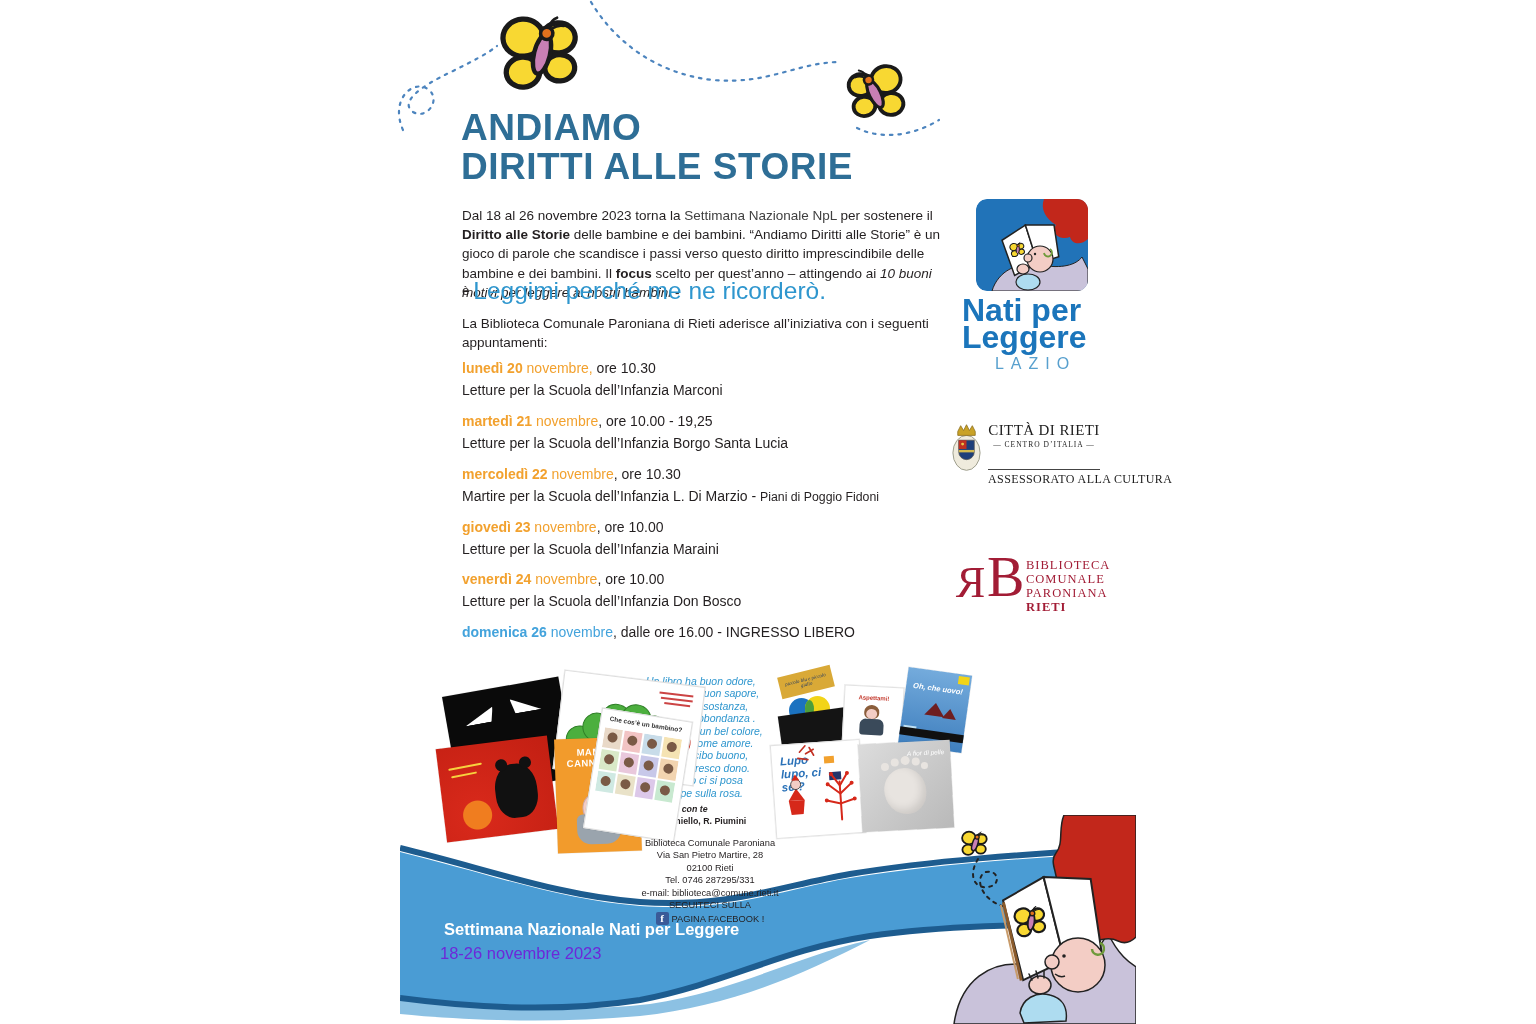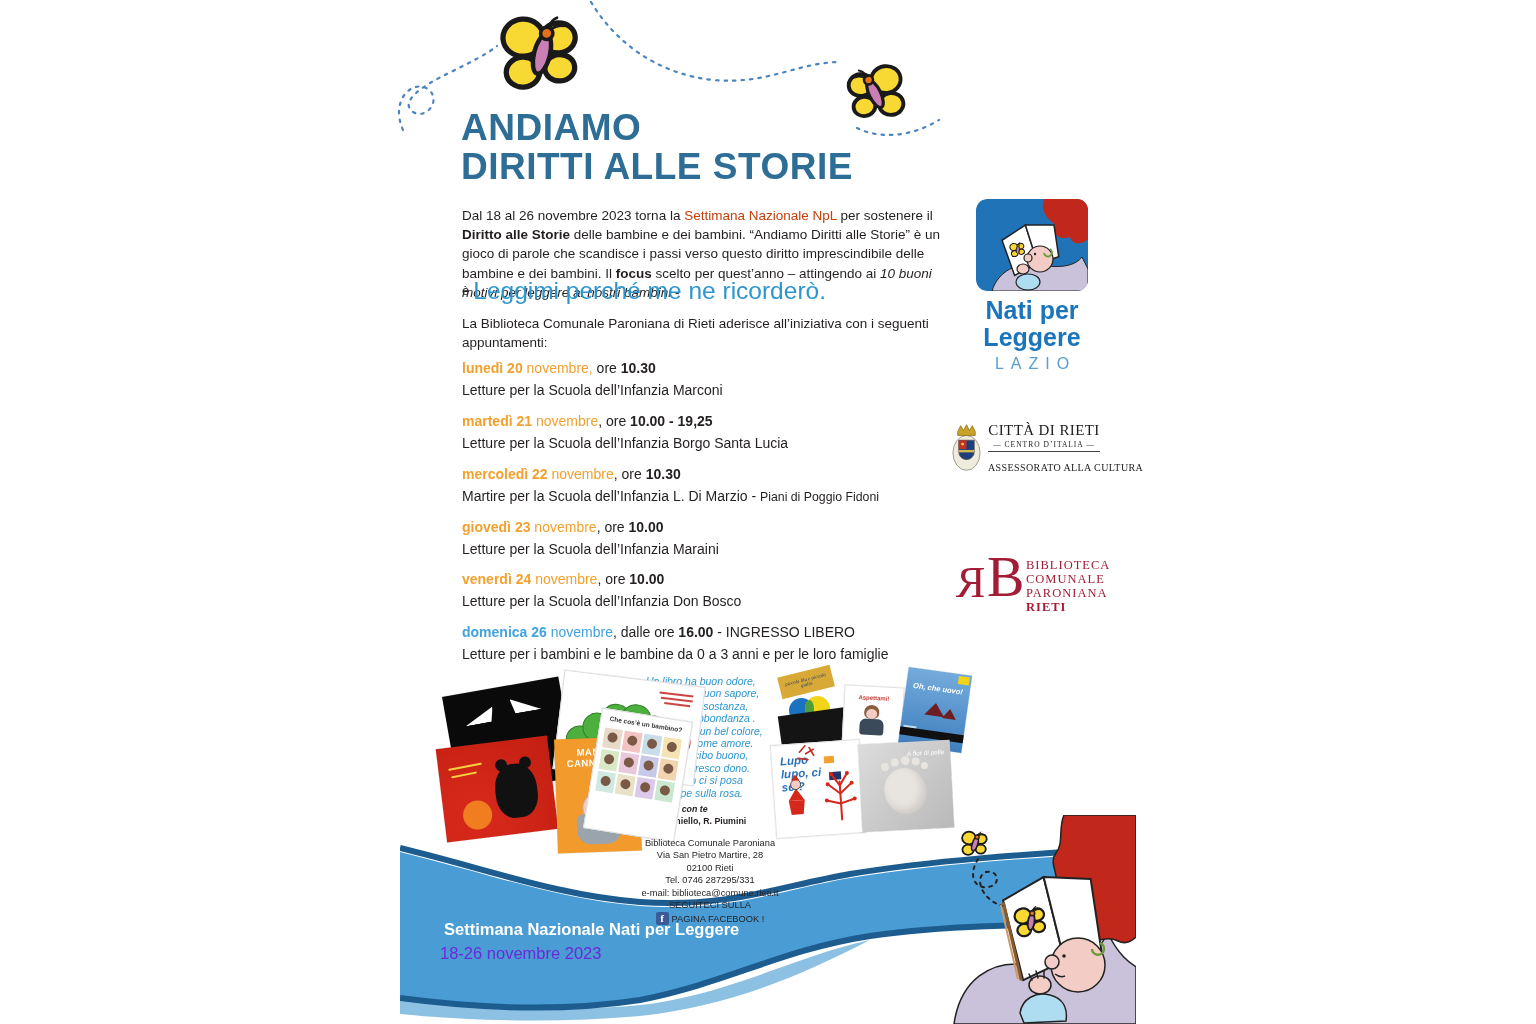--- a/index.html
+++ b/index.html
@@ -11,47 +11,47 @@
   
   .trail{left:395px;top:0;width:560px;height:140px}
   .bfly1{left:498px;top:6px;width:88px;height:96px;transform:rotate(-4deg)}
   .bfly2{left:843px;top:58px;width:64px;height:72px;transform:scaleX(-1) rotate(8deg)}
 
   
   .title{left:461px;top:108px;color:#2E6E96;font-weight:800;font-size:37px;line-height:39px;letter-spacing:.5px}
 
   
   .intro{left:462px;top:206px;width:498px;font-size:13.5px;line-height:19.2px}
-  .intro .link{color:#c2410c}
+  .intro .link{color:#404040}
   .intro b{font-weight:700}
   .intro .it{font-style:italic}
   .slogan-row{left:462px;top:277px;width:520px}
   .slogan-row .pre{font-size:13.5px;vertical-align:4px}
   .slogan-row .slg{color:#2E96CE;font-size:24.5px}
 
   .participation{left:462px;top:314px;width:498px;font-size:13.5px;line-height:19.2px}
 
   
   .ev{left:462px;width:505px;font-size:14px;line-height:21.5px}
   .ev .day{font-weight:700}
   .ev.oj .day,.ev.oj .month{color:#F2A12E}
   .ev.bl .day,.ev.bl .month{color:#43A3DC}
-  .ev b{font-weight:700}
+  .ev b{font-weight:400}
   .ev .sm{font-size:12.3px}
 
   
   .npl-mark{left:976px;top:199px;width:112px;height:92px}
-  .npl-name{left:962px;top:297px;width:140px;text-align:center;color:#1B75BB;font-weight:800;font-size:25px;line-height:27px}
+  .npl-name{left:962px;top:297px;width:140px;color:#1B75BB;font-weight:800;font-size:32px;line-height:27px}
   .lazio{left:962px;top:355px;width:140px;text-align:center;color:#58A0CE;font-size:16px;letter-spacing:7px;text-indent:7px}
 
   .rieti{left:950px;top:422px;width:150px;display:flex;gap:5px;align-items:flex-start}
   .rieti-text{font-family:"Liberation Serif",serif;color:#1c1c1c;text-align:center;width:112px}
   .rieti-name{font-size:15px;letter-spacing:.4px;white-space:nowrap}
   .rieti-sub{font-size:7.5px;letter-spacing:1px;margin-top:1px;white-space:nowrap}
-  .rieti-dept{font-size:10px;letter-spacing:.4px;border-top:1px solid #444;margin-top:2px;padding-top:10px;white-space:nowrap}
+  .rieti-dept{font-size:12px;letter-spacing:.4px;border-top:1px solid #444;margin-top:20px;padding-top:2px;white-space:nowrap}
 
   .biblio{left:958px;top:545px;display:flex;gap:6px}
   .mono{position:relative;width:62px;height:78px}
   .mono span{position:absolute;font-family:"Liberation Serif",serif;color:#A21C35}
   .mono .r{left:-2px;top:12px;font-size:44px;transform:scaleX(-1)}
   .mono .b{left:29px;top:0;font-size:56px}
   .biblio-text{font-family:"Liberation Serif",serif;color:#A21C35;font-size:12.5px;line-height:14px;letter-spacing:1px;padding-top:13px}
   .biblio-text .bold{font-weight:700}
 
   
@@ -184,21 +184,20 @@
   <div class="abs ev oj" style="top:517px">
     <div><span class="day">giovedì 23</span><span class="month"> novembre</span><span>, ore </span><b>10.00</b><span></span></div>
     <div><span>Letture per la Scuola dell’Infanzia Maraini</span><span class="sm"></span></div>
   </div>
   <div class="abs ev oj" style="top:569px">
     <div><span class="day">venerdì 24</span><span class="month"> novembre</span><span>, ore </span><b>10.00</b><span></span></div>
     <div><span>Letture per la Scuola dell’Infanzia Don Bosco</span><span class="sm"></span></div>
   </div>
   <div class="abs ev bl" style="top:622px">
     <div><span class="day">domenica 26</span><span class="month"> novembre</span><span>, dalle ore </span><b>16.00</b><span> - INGRESSO LIBERO</span></div>
-    <div><span>Letture per i bambini e le bambine da 0 a 3 anni e per le loro famiglie</span><span class="sm"></span></div>
   </div>
 
   <svg class="abs npl-mark" viewBox="0 0 112 92">
     <defs>
         <clipPath id="nplclip">
           <rect width="112" height="92" rx="11"></rect>
         </clipPath>
       </defs>
     <g clip-path="url(#nplclip)">
       <rect width="112" height="92" rx="11" fill="#2173B8"></rect>

